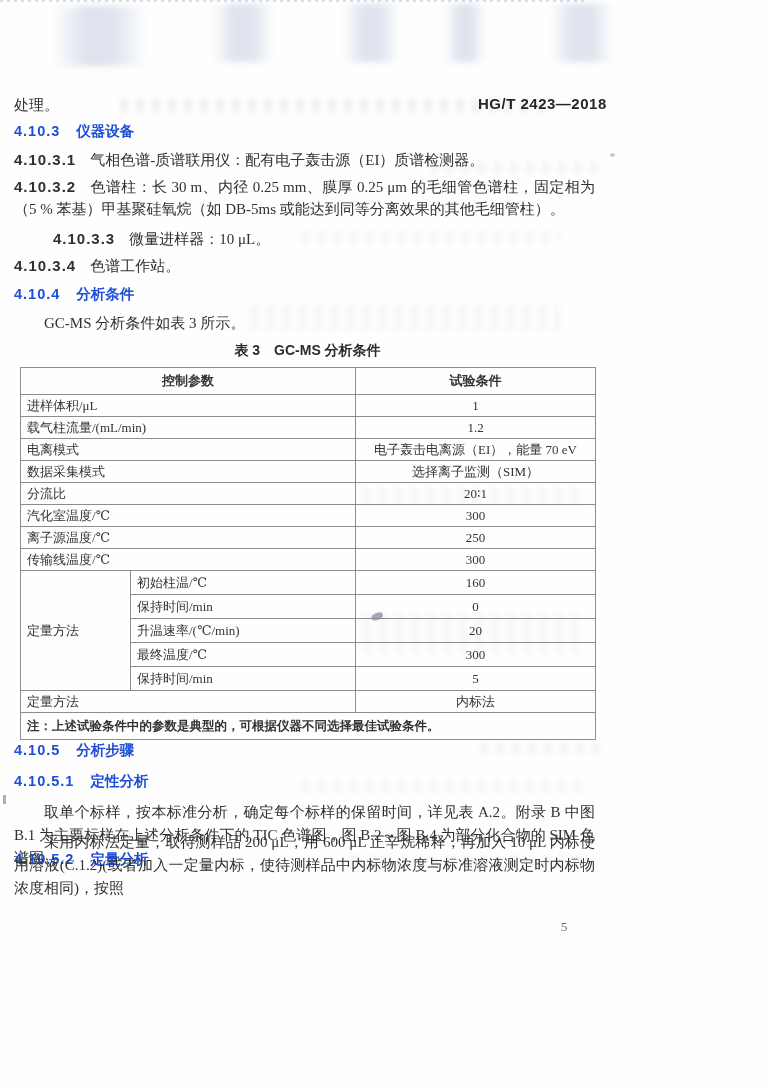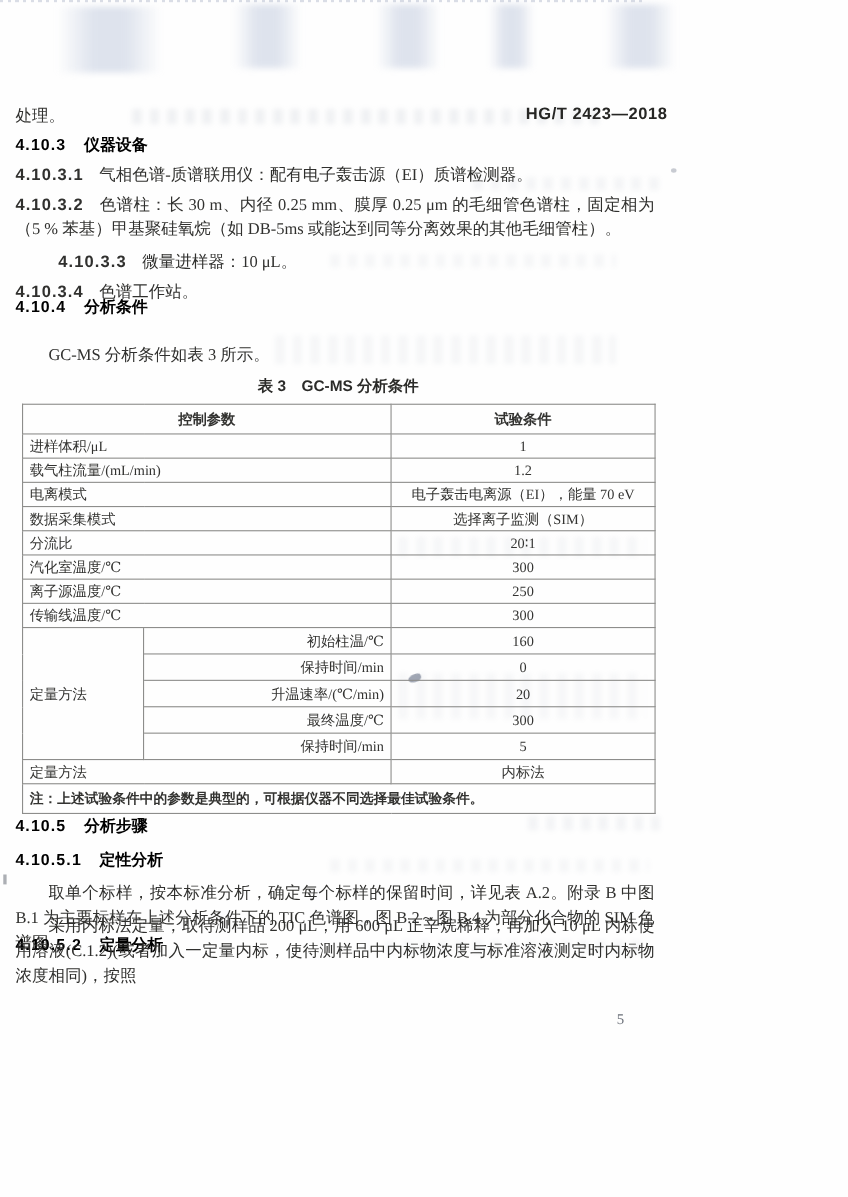--- a/index.html
+++ b/index.html
@@ -28,37 +28,37 @@
     background:rgba(110,120,140,.65);transform:rotate(-18deg);filter:blur(.4px);}
   .speck2{position:absolute;left:3px;top:795px;width:3px;height:9px;background:rgba(90,95,105,.5);filter:blur(.5px);}
   .speck3{position:absolute;left:610px;top:153px;width:5px;height:4px;background:rgba(120,128,145,.4);border-radius:50%;filter:blur(.6px);}
   
   .hdr{position:absolute;top:61px;left:478px;width:190px;
     font-family:"Liberation Sans","DejaVu Sans",sans-serif;
     font-weight:bold;font-size:15px;letter-spacing:.5px;color:#262624;margin-top:34px;}
   .frag{position:absolute;top:96px;left:14px;font-size:15px;}
   .heading{position:absolute;left:14px;
     font-family:"Liberation Sans","DejaVu Sans",sans-serif;
-    font-weight:bold;font-size:14.5px;color:#000000;}
+    font-weight:bold;font-size:14.5px;color:#1d4ed8;}
   .heading .num{margin-right:16px;letter-spacing:1px;}
   .clause{position:absolute;left:14px;width:581px;font-size:15px;line-height:22px;text-align:justify;}
   .clause .num{font-family:"Liberation Sans","DejaVu Sans",sans-serif;font-weight:bold;margin-right:14px;letter-spacing:1px;white-space:nowrap;}
   .para{position:absolute;left:14px;width:581px;font-size:15px;line-height:23px;text-indent:2em;text-align:justify;}
   .tbl-title{position:absolute;top:342px;left:20px;width:575px;text-align:center;
     font-family:"Liberation Sans","DejaVu Sans",sans-serif;font-weight:bold;font-size:14px;color:#2b2b29;}
   
   table.gcms{position:absolute;top:367px;left:20px;width:575px;
     border-collapse:collapse;table-layout:fixed;
     font-size:13px;color:#333331;}
   table.gcms td,table.gcms th{border:1px solid #8d8d8b;padding:0 6px;background:transparent;}
   table.gcms{border:1.5px solid #6e6e6c;}
   th.h{height:26px;font-family:"Liberation Sans","DejaVu Sans",sans-serif;font-weight:bold;font-size:13px;}
   td.param{height:21px;text-align:left;padding-left:10px;}
   td.val{text-align:center;}
-  td.subparam{height:23px;text-align:right;padding-left:12px;}
+  td.subparam{height:23px;text-align:left;padding-left:12px;}
   td.group{text-align:left;padding-left:10px;vertical-align:middle;}
   td.note{height:26px;font-family:"Liberation Sans","DejaVu Sans",sans-serif;font-weight:bold;font-size:12.5px;padding-left:24px;}
   .pageno{position:absolute;top:919px;left:552px;width:24px;text-align:center;
     font-size:13.5px;color:#6a6f78;}
 </style>
 </head>
 <body>
 
 <div class="page">
 
@@ -98,21 +98,21 @@
   </div>
 
   <div class="clause" style="top:228px;margin-left:39px;">
     <span class="num">4.10.3.3</span><span>微量进样器：10 μL。</span>
   </div>
 
   <div class="clause" style="top:255px;">
     <span class="num">4.10.3.4</span><span>色谱工作站。</span>
   </div>
 
-  <div class="heading" style="top:270px;">
+  <div class="heading" style="top:285px;">
     <span class="num">4.10.4</span><span>分析条件</span>
   </div>
 
   <div class="para" style="top:312px;">GC-MS 分析条件如表 3 所示。</div>
 
   <div class="tbl-title">表 3　GC-MS 分析条件</div>
 
   <table class="gcms">
     <colgroup>
         <col style="width:110px">

